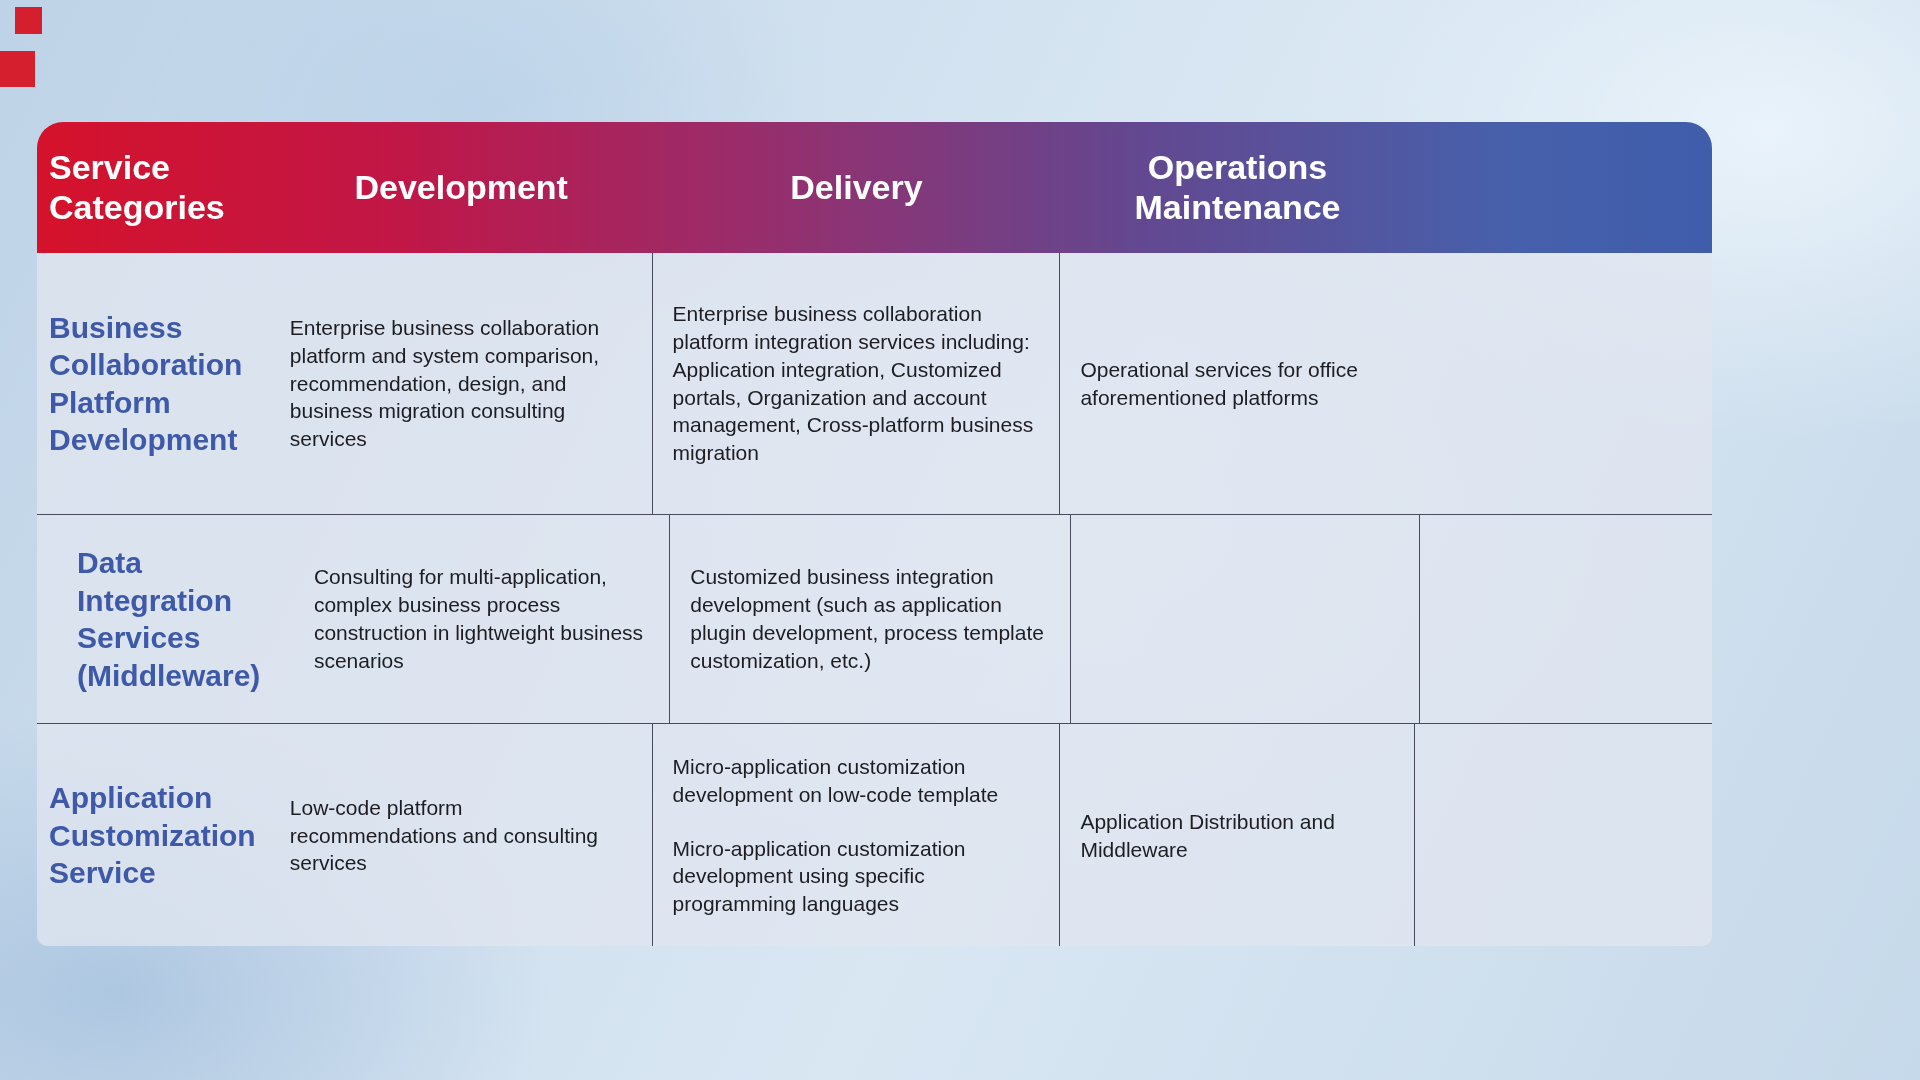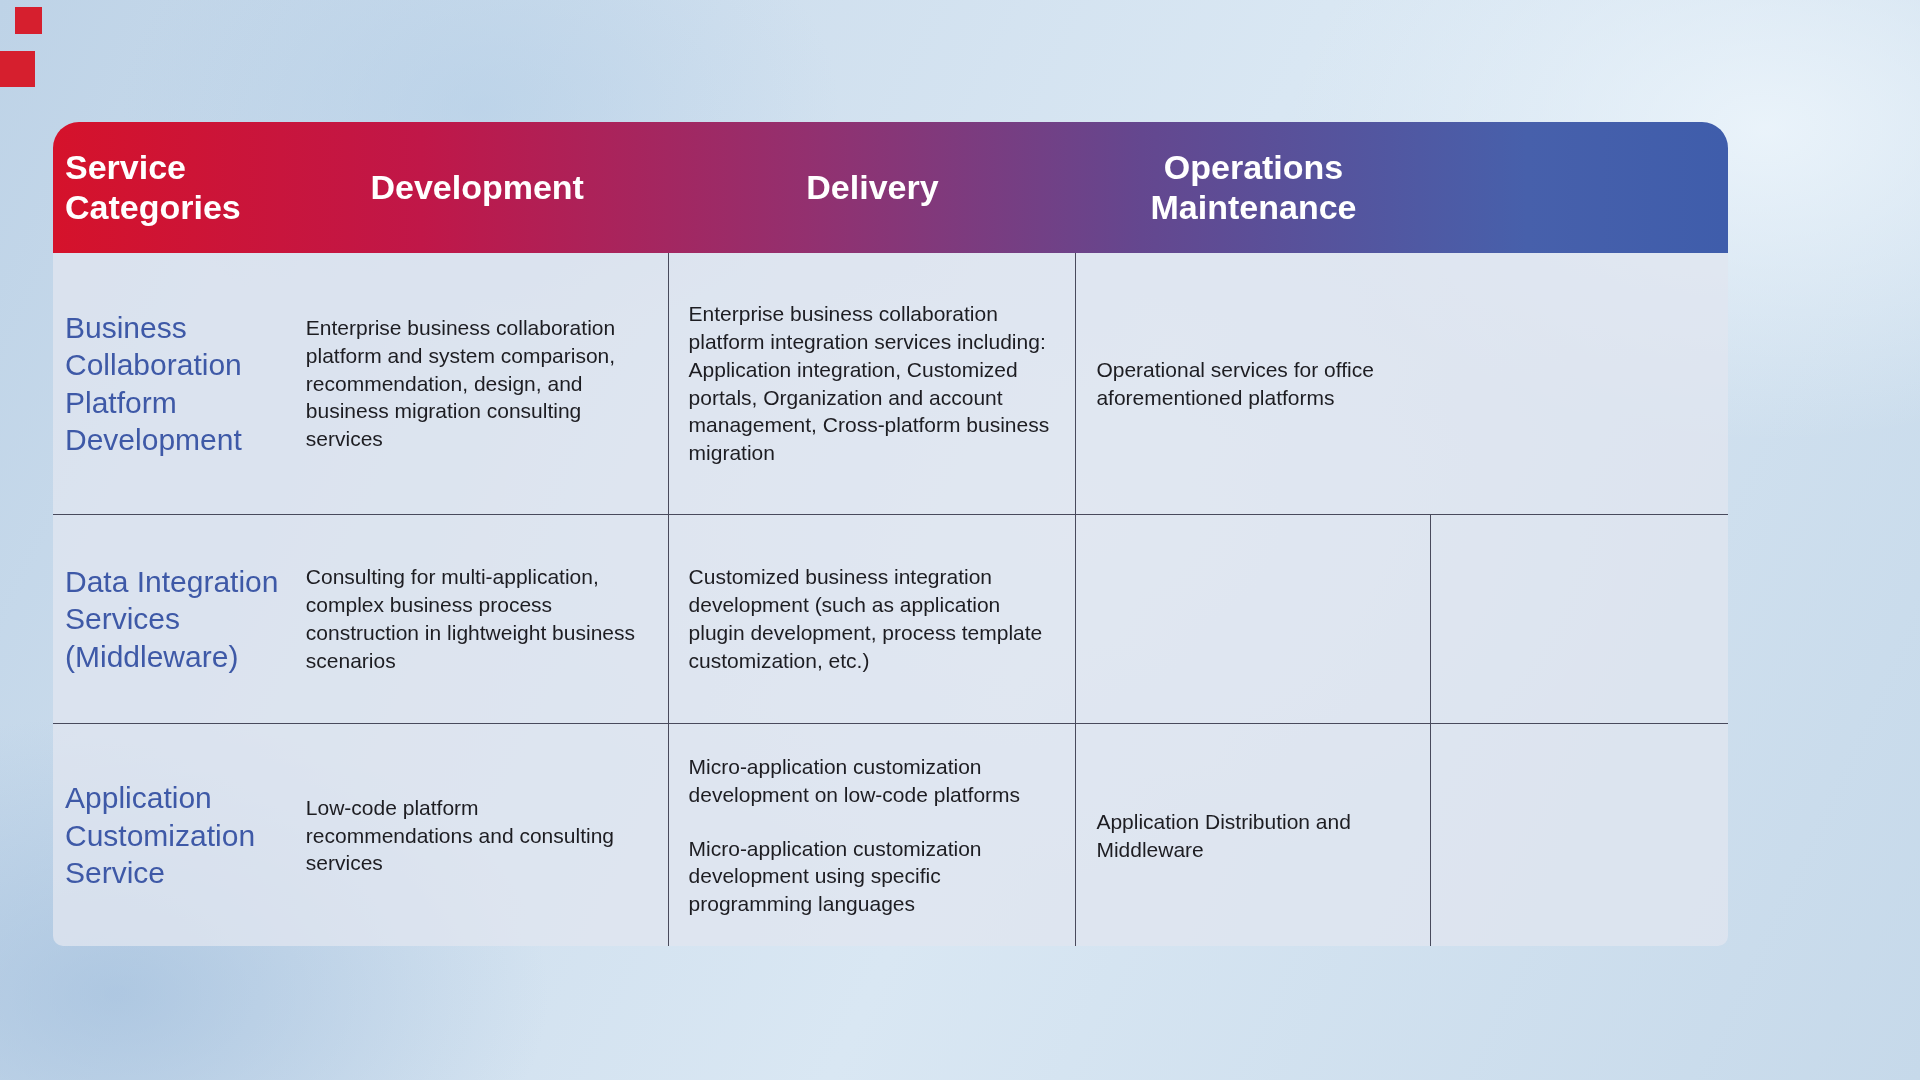--- a/index.html
+++ b/index.html
@@ -15,52 +15,52 @@
       radial-gradient(ellipse 900px 560px at 55% 48%, rgba(232,241,249,0.55), transparent 65%),
       radial-gradient(ellipse 600px 400px at 25% 10%, rgba(176,204,230,0.5), transparent 60%),
       linear-gradient(115deg, #bed3e7 0%, #cfdfee 30%, #d9e7f3 55%, #c6d9ea 100%);
   }
   .deco { position: absolute; background: #d61f2e; }
   .sq1 { left: 15px; top: 7px;  width: 27px; height: 27px; }
   .sq2 { left: 0px;  top: 51px; width: 35px; height: 36px; }
 
   .table {
     position: absolute; left: 37px; top: 122px; width: 1675px; height: 824px;
-    border-radius: 26px 26px 10px 10px; overflow: hidden; margin-left: 16px;
+    border-radius: 26px 26px 10px 10px; overflow: hidden;
   }
   .cols {
     display: grid;
     grid-template-columns: 13.9% 22.85% 24.35% 21.15% 17.75%;
   }
   .thead {
     height: 131px;
     background: linear-gradient(90deg, #d5122b 0%, #c01748 22%, #93306f 45%, #64478f 65%, #4760ab 88%, #3f5dab 100%);
     color: #ffffff;
   }
   .th {
     display: flex; align-items: center; justify-content: center; text-align: center;
     font-weight: bold; font-size: 34px; line-height: 1.15; padding: 0 14px;
   }
   .th0 { justify-content: flex-start; text-align: left; padding-left: 12px; }
 
   .tbody-row {
     background: rgba(224,230,240,0.78);
   }
   .row1 { height: 261px; border-bottom: 1.5px solid rgba(35,35,55,0.8); }
-  .row2 { height: 208px; border-bottom: 1.5px solid rgba(35,35,55,0.8); }
+  .row2 { height: 208px; border-bottom: 1.5px solid rgba(35,35,55,0.8); padding-left: 28px; }
   .row3 { height: 223px; }
 
   .td {
     display: flex; flex-direction: column; justify-content: center;
     padding: 16px 20px; font-size: 21px; line-height: 1.33; color: #1d1d22;
     box-sizing: border-box;
   }
   .vline { border-right: 1.5px solid rgba(35,35,55,0.8); }
   .cat {
-    color: #3e59a7; font-weight: normal; font-size: 30px; line-height: 1.25;
+    color: #3e59a7; font-weight: bold; font-size: 30px; line-height: 1.25;
     padding-left: 12px; padding-right: 6px;
   }
   .para { margin: 0; }
   .para + .para { margin-top: 26px; }
 </style>
 </head>
 <body>
 
 <div class="stage">
 
@@ -96,21 +96,21 @@
       <div class="td vline">Consulting for multi-application, complex business process construction in lightweight business scenarios</div>
       <div class="td vline">Customized business integration development (such as application plugin development, process template customization, etc.)</div>
       <div class="td vline"></div>
       <div class="td"></div>
     </div>
 
     <div class="tbody-row row3 cols">
       <div class="td cat">Application Customization Service</div>
       <div class="td vline">Low-code platform recommendations and consulting services</div>
       <div class="td vline">
-        <p class="para">Micro-application customization development on low-code platforms</p>
+        <p class="para">Micro-application customization development on low-code template</p>
         <p class="para">Micro-application customization development using specific programming languages</p>
       </div>
       <div class="td vline">Application Distribution and Middleware</div>
       <div class="td"></div>
     </div>
 
   </div>
 </div>
 
 </body></html>

